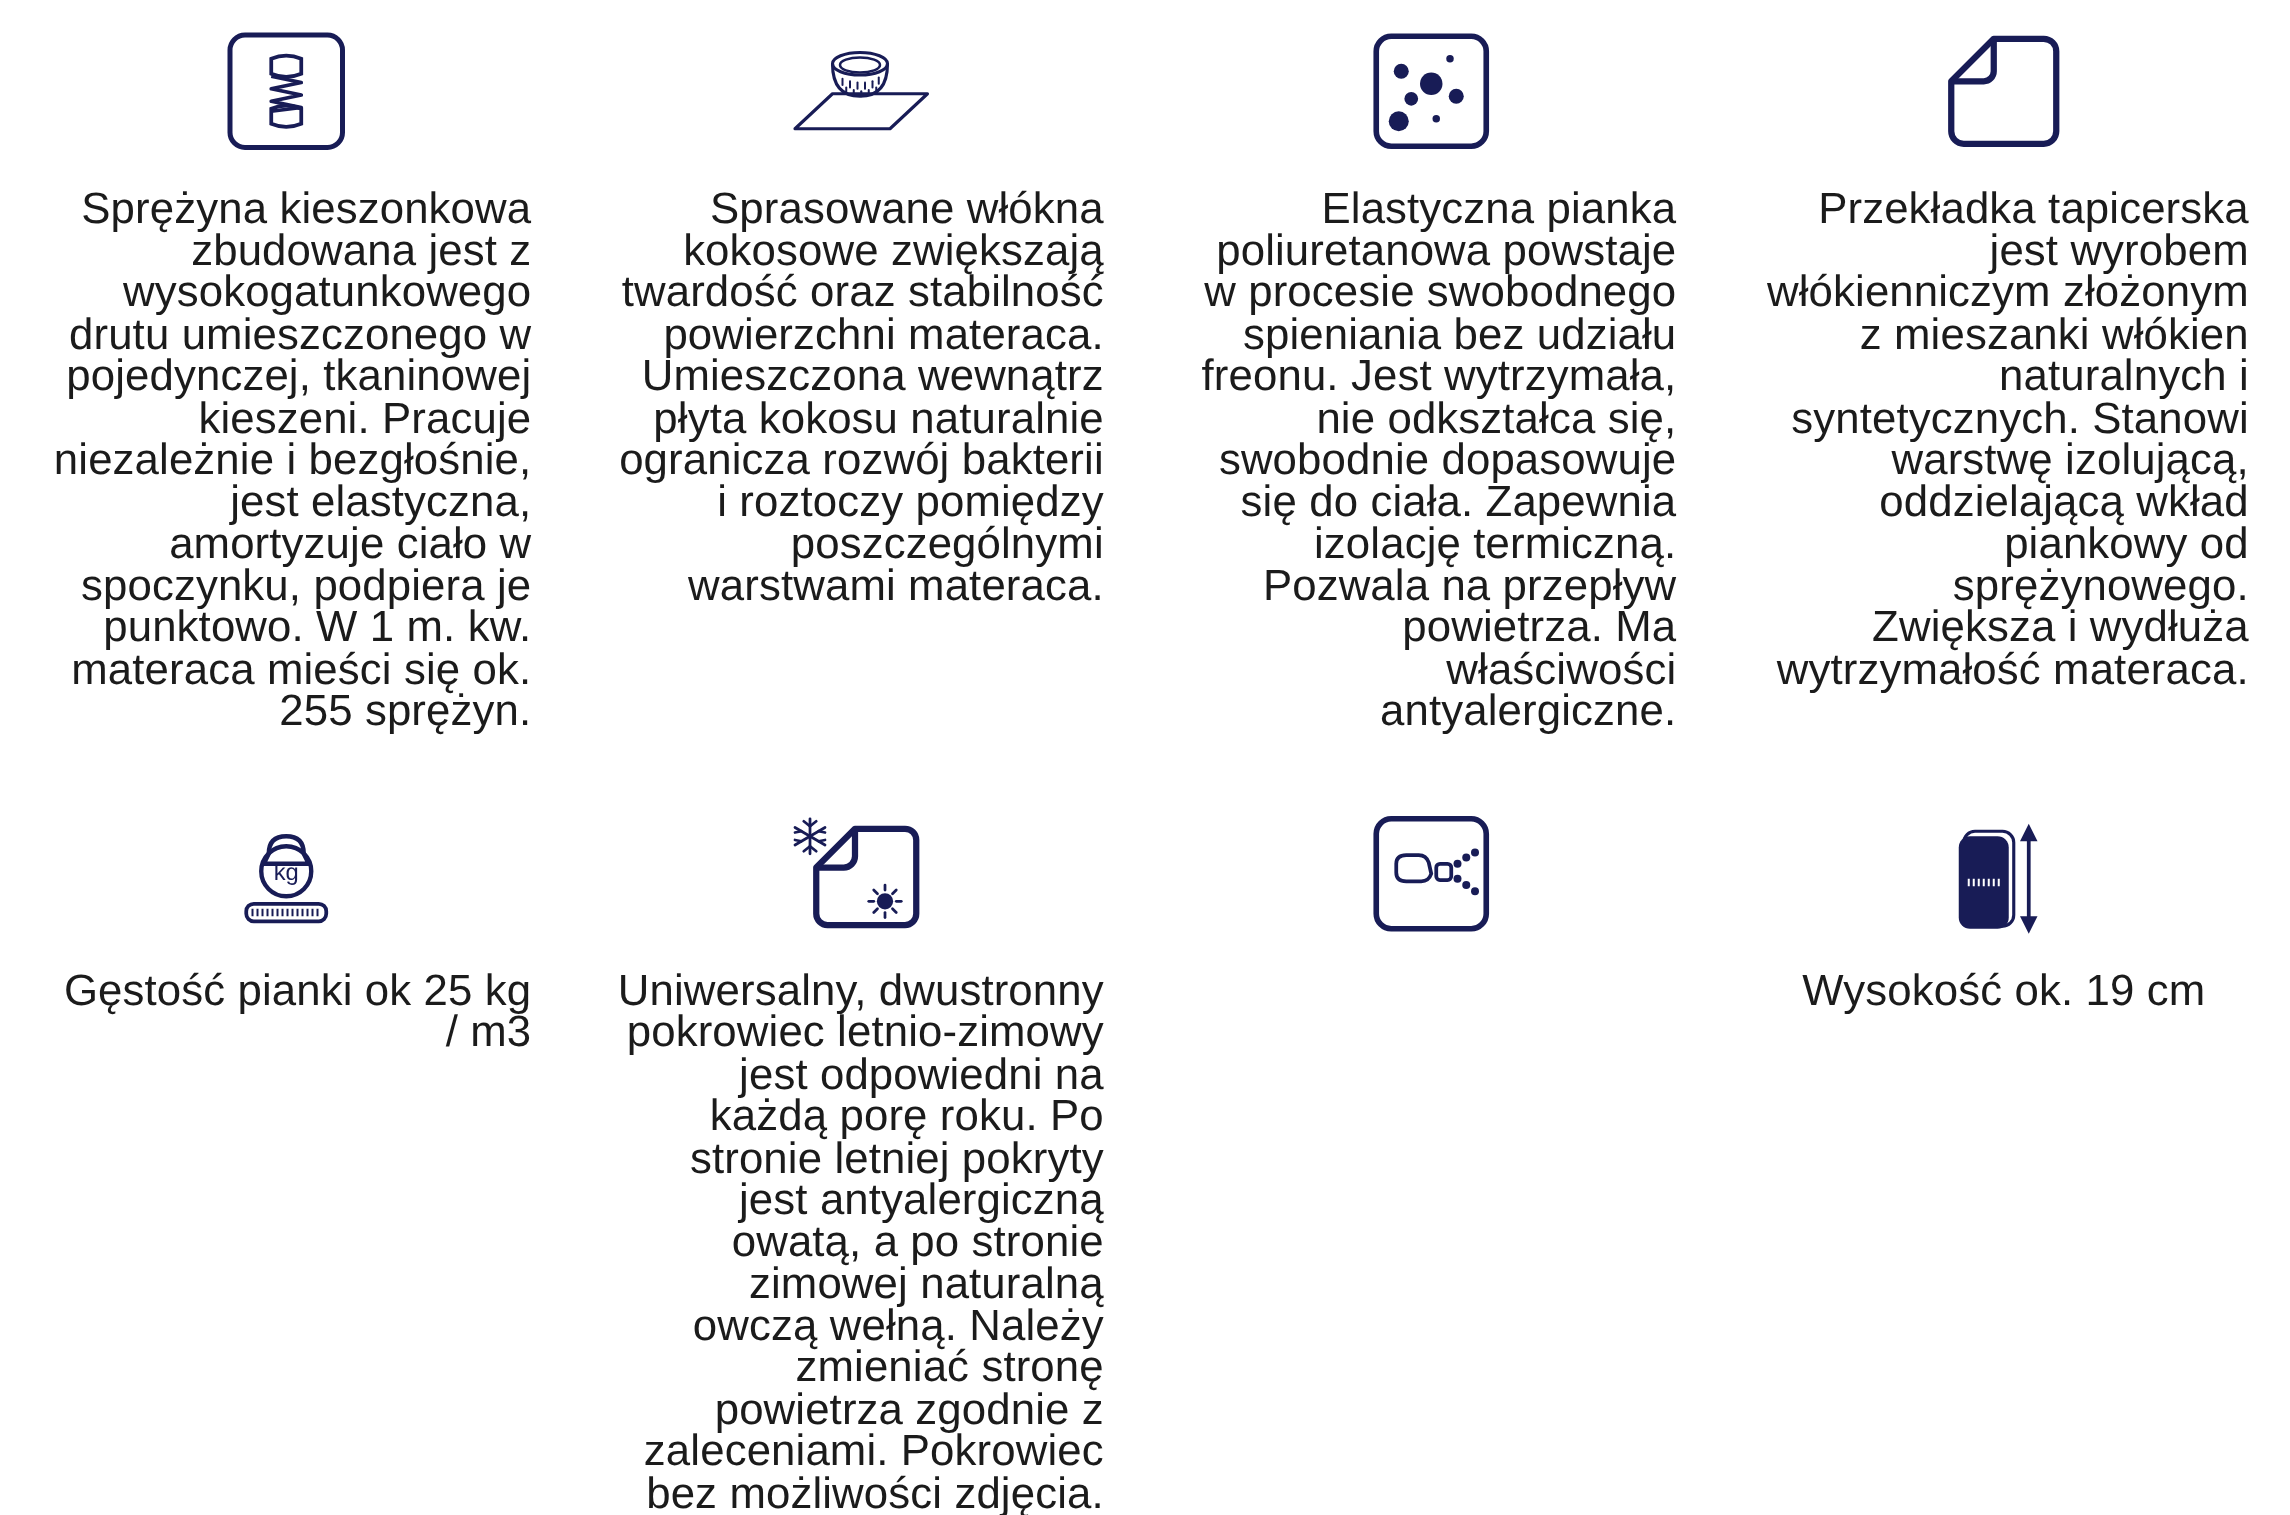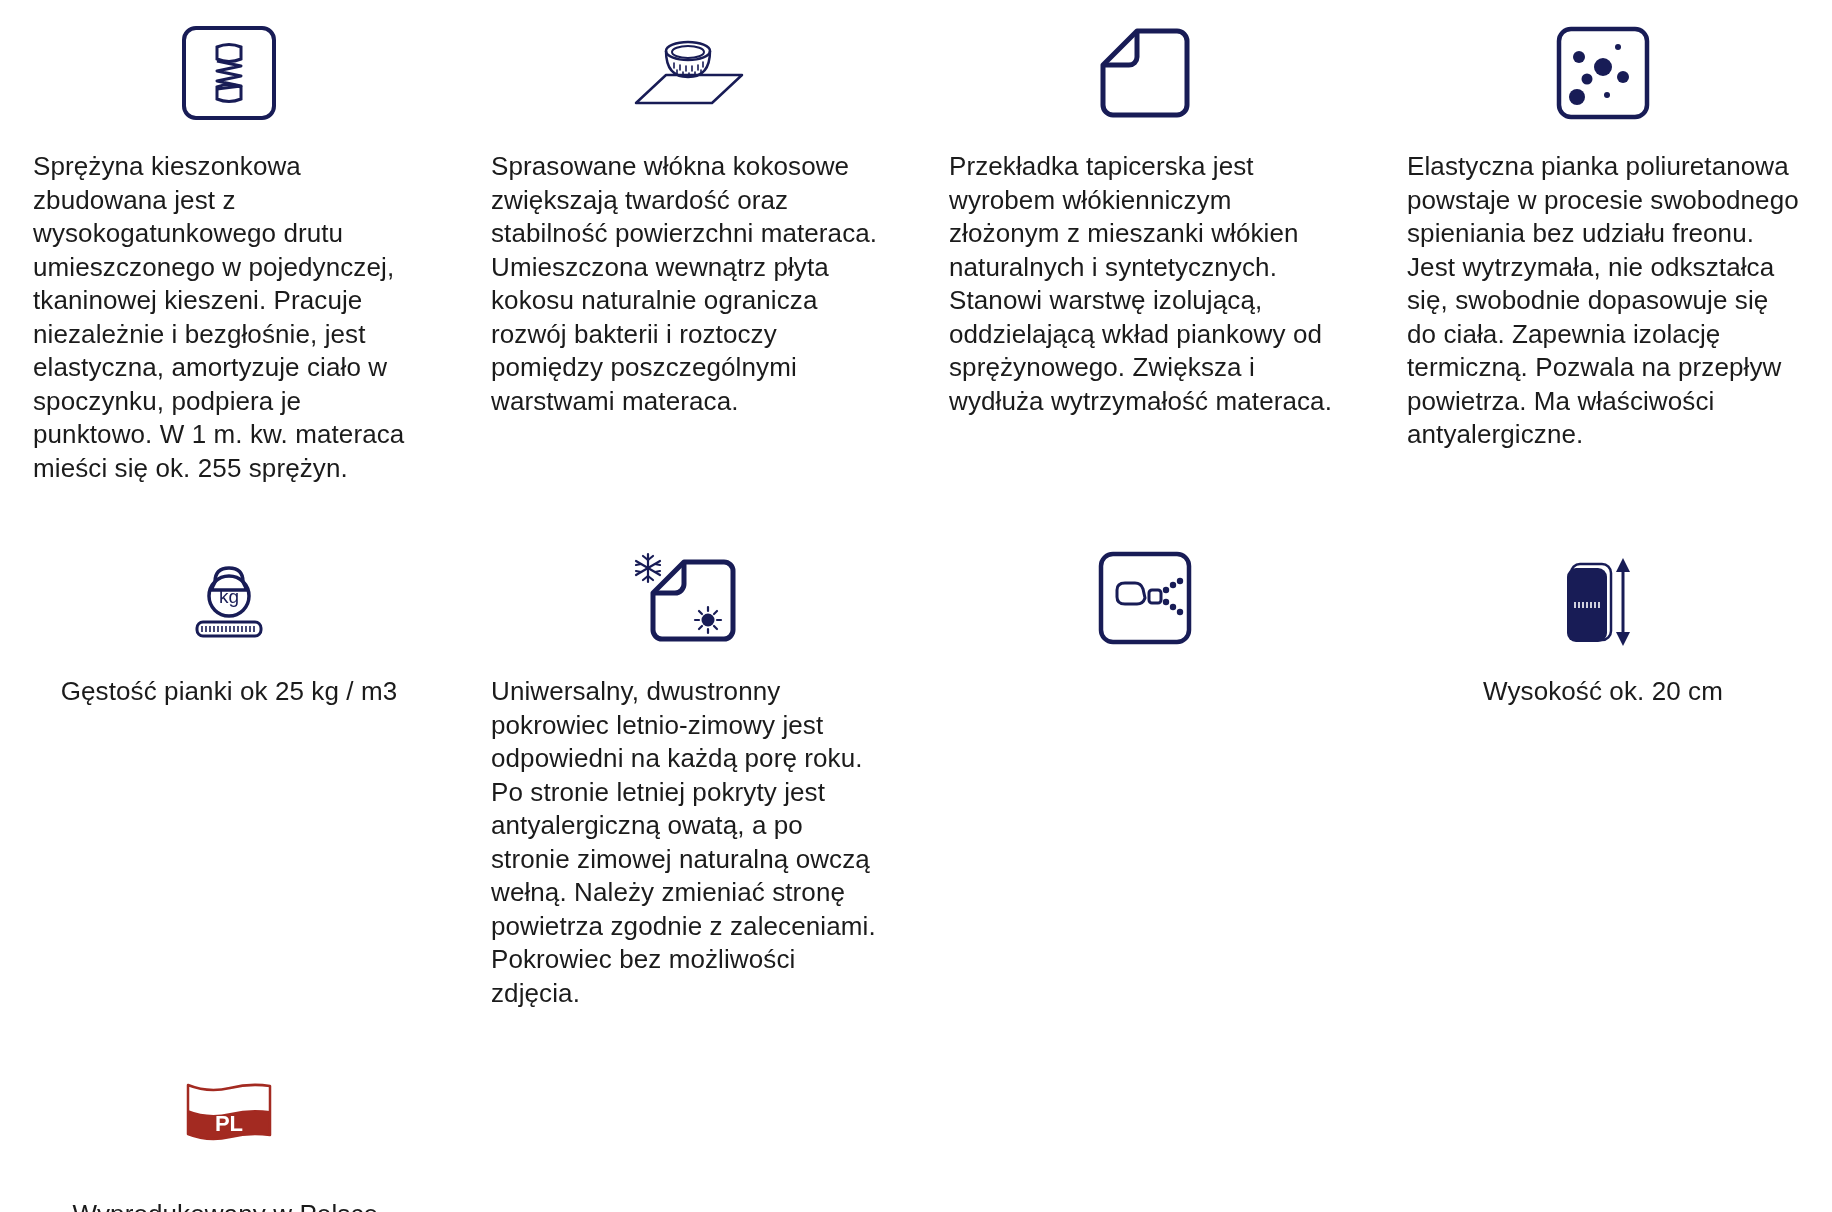--- a/index.html
+++ b/index.html
@@ -39,23 +39,23 @@
   }
   .icon-slot {
     height: 110px;
     width: 100%;
     display: flex;
     align-items: center;
     justify-content: center;
     margin-bottom: 22px;
   }
   .feature-text {
-    font-size: 26px;
+    font-size: 35px;
     line-height: 33.5px;
-    text-align: left;
+    text-align: right;
     color: #1b1b1b;
     max-width: 392px;
     letter-spacing: 0.1px;
   }
   
   .row-2 { padding-top: 58px; }
   .row-3 { padding-top: 58px; }
   .row-3 .icon-slot { height: 104px; margin-bottom: 26px; font-weight: bold; }
 
   
@@ -103,43 +103,43 @@
             <line x1="79" y1="45" x2="79" y2="49"></line>
           </g>
         </svg>
       </div>
       <div class="feature-text">Sprasowane włókna kokosowe zwiększają twardość oraz stabilność powierzchni materaca.  Umieszczona wewnątrz płyta kokosu naturalnie ogranicza rozwój bakterii i roztoczy pomiędzy poszczególnymi warstwami materaca.</div>
     </div>
 
     <div class="feature">
       <div class="icon-slot">
         <svg width="96" height="96" viewBox="0 0 96 96" aria-hidden="true">
-          <path d="M40 6 H80 a10 10 0 0 1 10 10 V80 a10 10 0 0 1 -10 10 H16 a10 10 0 0 1 -10 -10 V40 Z" fill="none" stroke="#181c56" stroke-width="5" stroke-linejoin="round"></path>
-          <path d="M40 6 V32 a8 8 0 0 1 -8 8 H6" fill="none" stroke="#181c56" stroke-width="5" stroke-linejoin="round"></path>
-        </svg>
-      </div>
-      <div class="feature-text">Przekładka tapicerska jest wyrobem włókienniczym złożonym z mieszanki włókien naturalnych i syntetycznych.  Stanowi warstwę izolującą, oddzielającą wkład piankowy od sprężynowego. Zwiększa i wydłuża wytrzymałość materaca.</div>
-    </div>
-
-    <div class="feature">
-      <div class="icon-slot">
-        <svg width="96" height="96" viewBox="0 0 96 96" aria-hidden="true">
           <rect x="4" y="4" width="88" height="88" rx="12" ry="12" fill="none" stroke="#181c56" stroke-width="4.5"></rect>
           <g fill="#181c56">
             <circle cx="48" cy="42" r="9"></circle>
             <circle cx="24" cy="32" r="6"></circle>
             <circle cx="32" cy="54" r="5.5"></circle>
             <circle cx="22" cy="72" r="8"></circle>
             <circle cx="68" cy="52" r="6"></circle>
             <circle cx="63" cy="22" r="3"></circle>
             <circle cx="52" cy="70" r="3"></circle>
           </g>
         </svg>
       </div>
       <div class="feature-text">Elastyczna pianka poliuretanowa powstaje w procesie swobodnego spieniania bez udziału freonu. Jest wytrzymała, nie odkształca się, swobodnie dopasowuje się do ciała. Zapewnia izolację termiczną. Pozwala na przepływ powietrza. Ma właściwości antyalergiczne.</div>
+    </div>
+
+    <div class="feature">
+      <div class="icon-slot">
+        <svg width="96" height="96" viewBox="0 0 96 96" aria-hidden="true">
+          <path d="M40 6 H80 a10 10 0 0 1 10 10 V80 a10 10 0 0 1 -10 10 H16 a10 10 0 0 1 -10 -10 V40 Z" fill="none" stroke="#181c56" stroke-width="5" stroke-linejoin="round"></path>
+          <path d="M40 6 V32 a8 8 0 0 1 -8 8 H6" fill="none" stroke="#181c56" stroke-width="5" stroke-linejoin="round"></path>
+        </svg>
+      </div>
+      <div class="feature-text">Przekładka tapicerska jest wyrobem włókienniczym złożonym z mieszanki włókien naturalnych i syntetycznych.  Stanowi warstwę izolującą, oddzielającą wkład piankowy od sprężynowego. Zwiększa i wydłuża wytrzymałość materaca.</div>
     </div>
 
   </div>
 
   <div class="feature-grid row-2">
 
     <div class="feature">
       <div class="icon-slot">
         <svg width="96" height="96" viewBox="0 0 96 96" aria-hidden="true">
           <path d="M34 32 q0 -14 14 -14 q14 0 14 14 l4 8 H30 Z" fill="none" stroke="#181c56" stroke-width="3.5" stroke-linejoin="round"></path>
@@ -235,21 +235,21 @@
               <line x1="42" y1="52" x2="42" y2="58"></line>
             <line x1="46" y1="52" x2="46" y2="58"></line>
           </g>
           <g>
             <line x1="70" y1="14" x2="70" y2="92" stroke="#181c56" stroke-width="3"></line>
             <polygon points="70,8 63,22 77,22" fill="#181c56"></polygon>
             <polygon points="70,96 63,82 77,82" fill="#181c56"></polygon>
           </g>
         </svg>
       </div>
-      <div class="feature-text caption-short">Wysokość ok. 20 cm</div>
+      <div class="feature-text caption-short">Wysokość ok. 19 cm</div>
     </div>
 
   </div>
 
   <div class="feature-grid row-3">
 
     <div class="feature">
       <div class="icon-slot">
         <svg width="110" height="86" viewBox="0 0 110 86" aria-hidden="true">
           <path d="M14 8 q20 8 42 3 q20 -5 40 -2 V58 q-20 -3 -40 2 q-22 5 -42 -3 Z" fill="#ffffff"></path>

